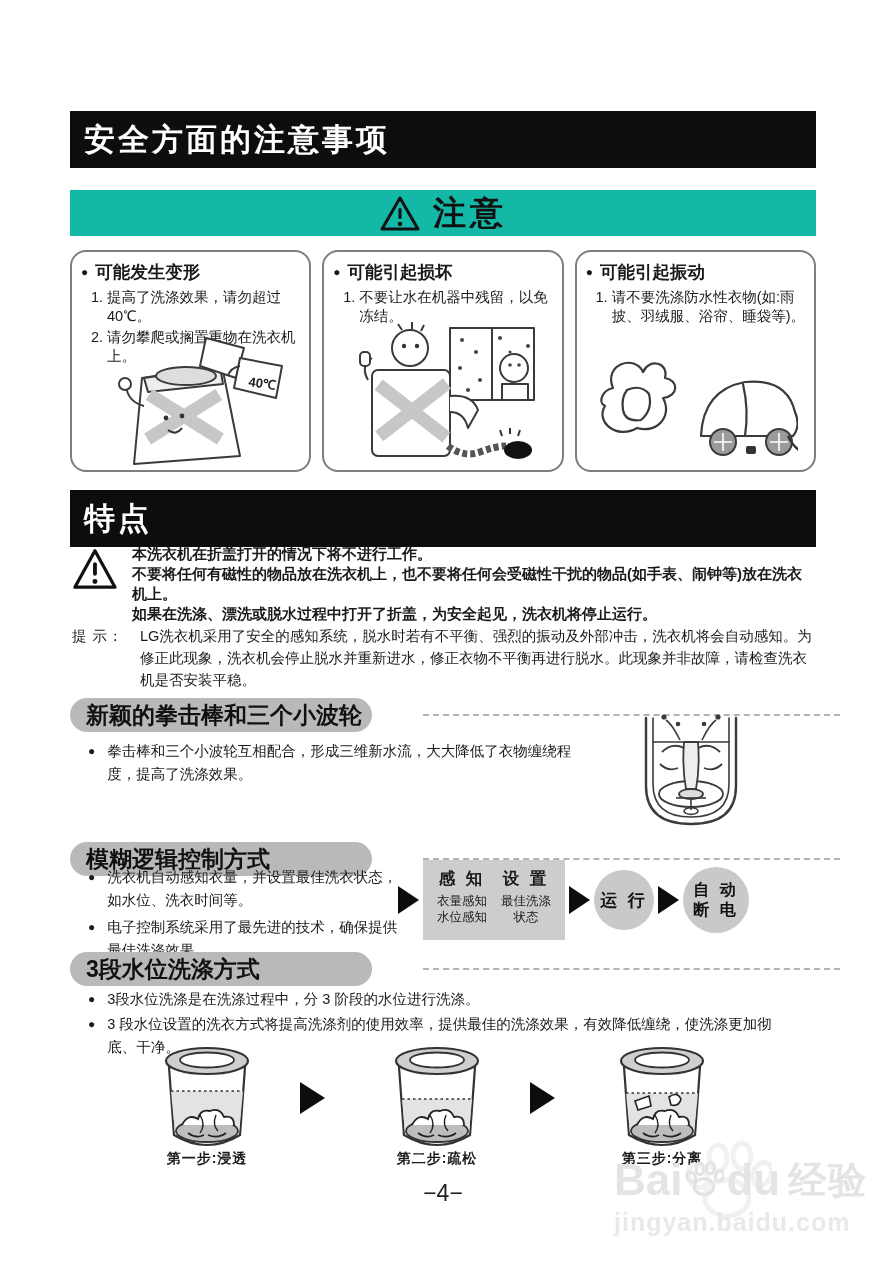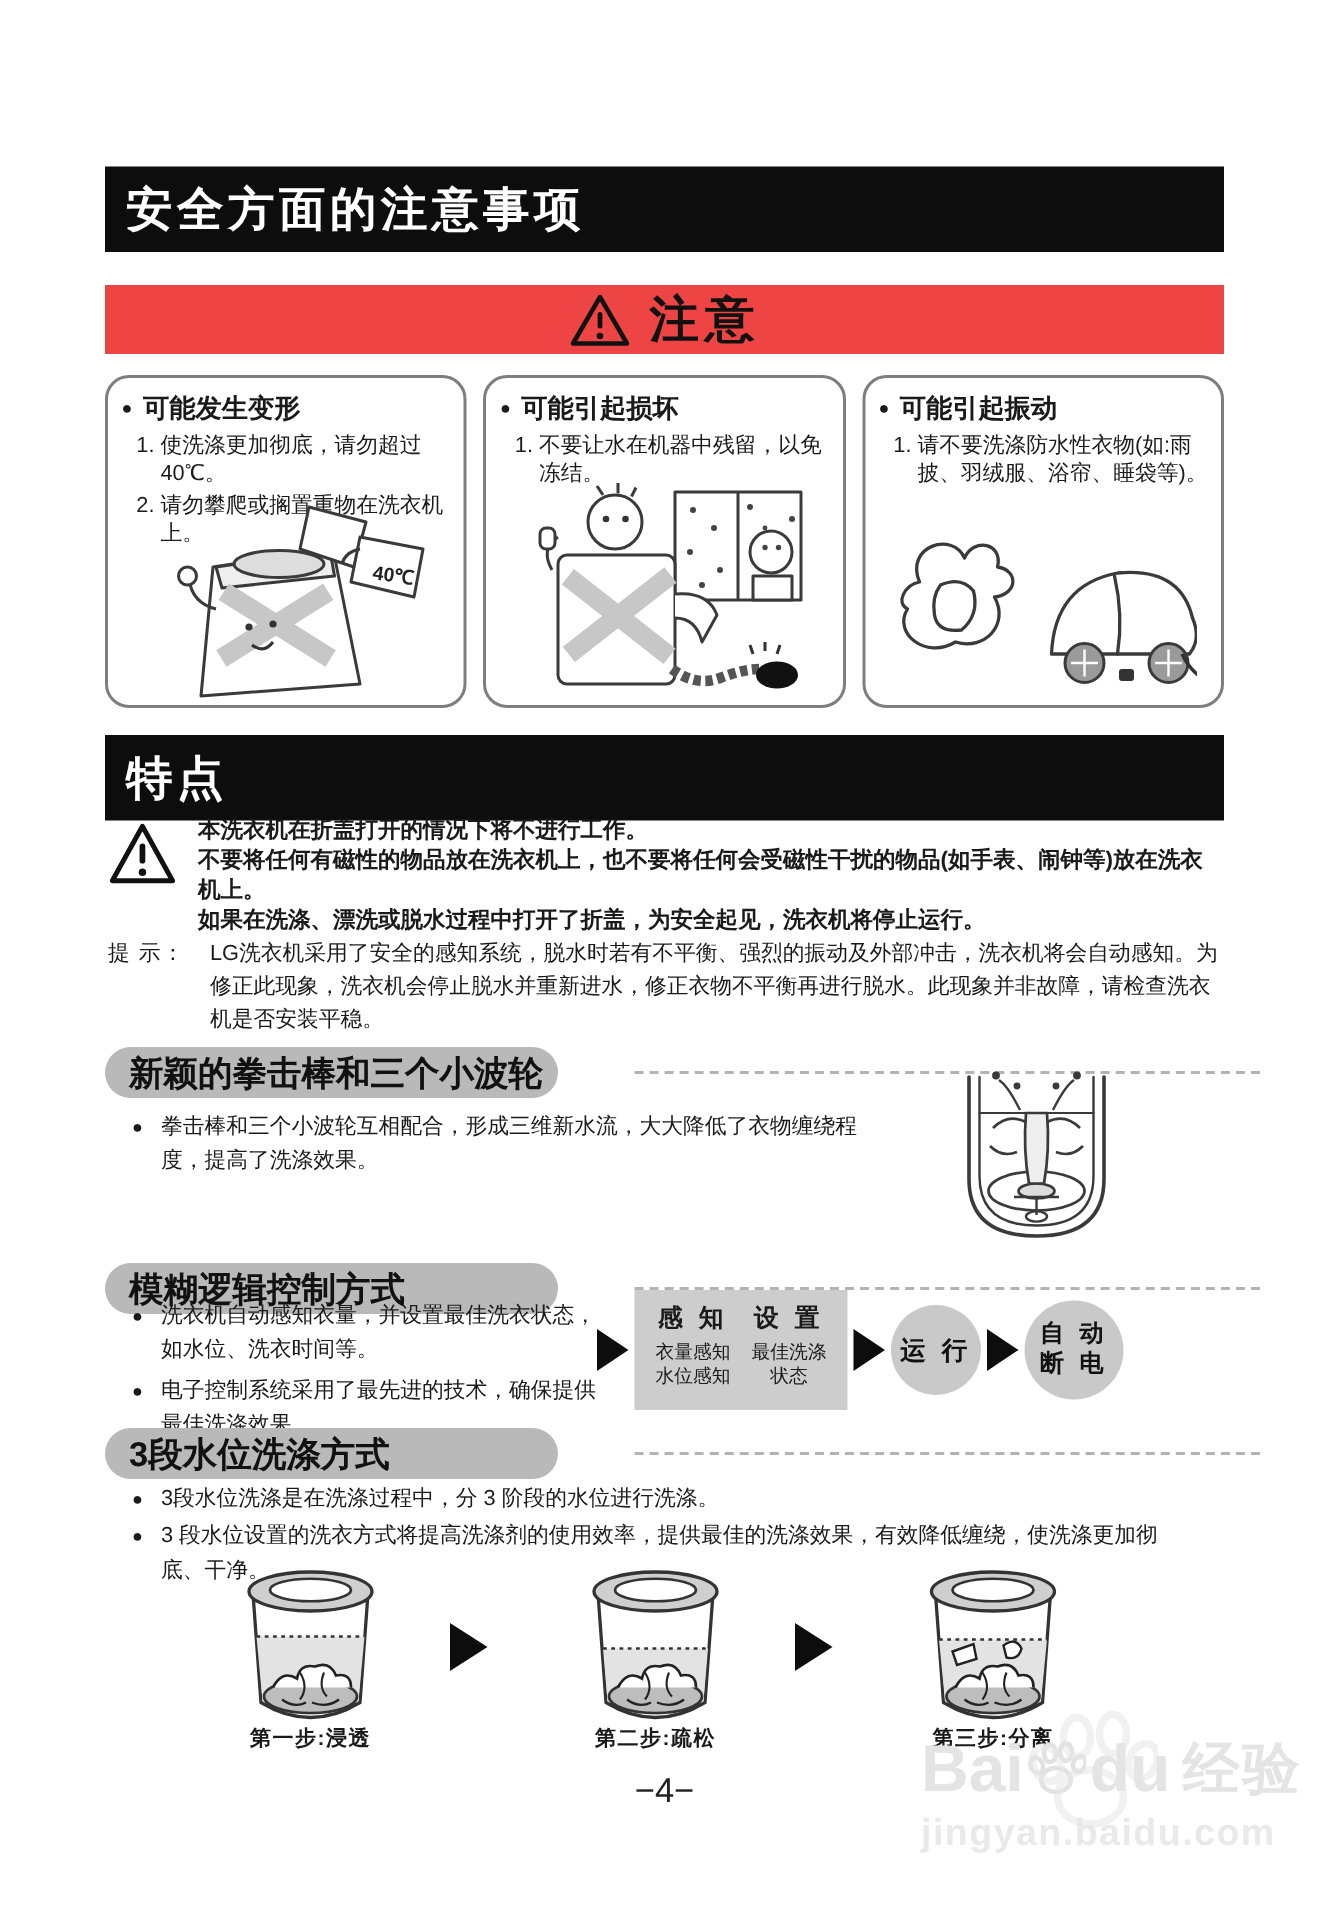--- a/index.html
+++ b/index.html
@@ -3,21 +3,21 @@
 <meta charset="utf-8">
 <style>
   html,body{margin:0;padding:0;background:#fff;}
   .page{position:relative;width:886px;height:1280px;background:#fff;overflow:hidden;
         font-family:"Liberation Sans",sans-serif;color:#1a1a1a;}
   
   .black-bar{position:absolute;left:70px;width:746px;height:57px;background:#0d0d0d;
              color:#fff;font-size:31px;font-weight:bold;letter-spacing:3px;
              line-height:57px;padding-left:14px;box-sizing:border-box;}
   
-  .caution-bar{position:absolute;left:70px;top:190px;width:746px;height:46px;background:#ef4444;
+  .caution-bar{position:absolute;left:70px;top:190px;width:746px;height:46px;background:#14b8a6;
                display:flex;align-items:center;justify-content:center;gap:12px;}
   .caution-bar .txt{font-size:33px;font-weight:bold;letter-spacing:4px;color:#111;}
   
   .boxes{position:absolute;left:70px;top:250px;width:746px;height:222px;display:flex;gap:11px;}
   .sbox{flex:1;border:2px solid #7e7e7e;border-radius:16px;background:#fff;
         padding:8px 9px;box-sizing:border-box;position:relative;overflow:hidden;}
   .sbox-title{display:flex;align-items:center;gap:7px;font-size:17.5px;font-weight:bold;}
   .sbox-title .dot{font-size:12px;line-height:1;}
   .sbox ol{margin:4px 0 0 26px;padding:0;font-size:14.5px;line-height:1.32;}
   .sbox ol li{margin:0 0 2px 0;}
@@ -83,21 +83,21 @@
   </div>
 
   <div class="boxes">
 
     <div class="sbox">
       <div class="sbox-title">
         <span class="dot">●</span>
         <span>可能发生变形</span>
       </div>
       <ol>
-        <li>使洗涤更加彻底，请勿超过40℃。</li>
+        <li>提高了洗涤效果，请勿超过40℃。</li>
         <li>请勿攀爬或搁置重物在洗衣机上。</li>
       </ol>
       <svg class="illu" style="left:22px;bottom:2px" width="200" height="142" viewBox="0 0 200 142">
         <g stroke="#3a3a3a" stroke-width="2" fill="#fff" stroke-linejoin="round">
           <polygon points="48,52 128,40 146,130 40,138"></polygon>
           <polygon points="50,52 126,41 129,58 54,66" fill="#eee"></polygon>
           <ellipse cx="92" cy="50" rx="30" ry="9" fill="#ddd"></ellipse>
           <polygon points="112,12 150,22 142,52 106,40"></polygon>
           <path d="M50,80 q-16,-4 -18,-20" fill="none"></path>
           <circle cx="31" cy="58" r="6" fill="#fff"></circle>

